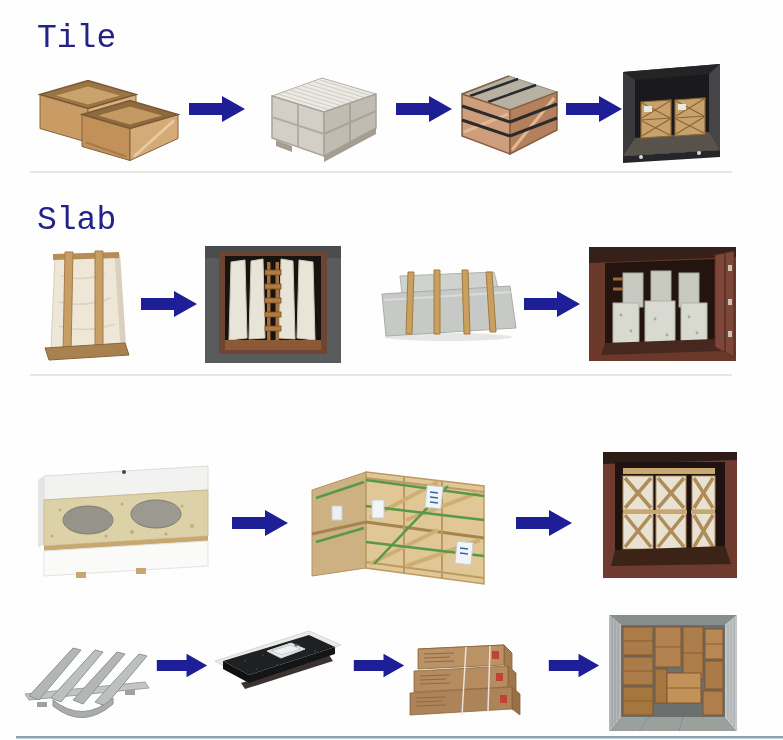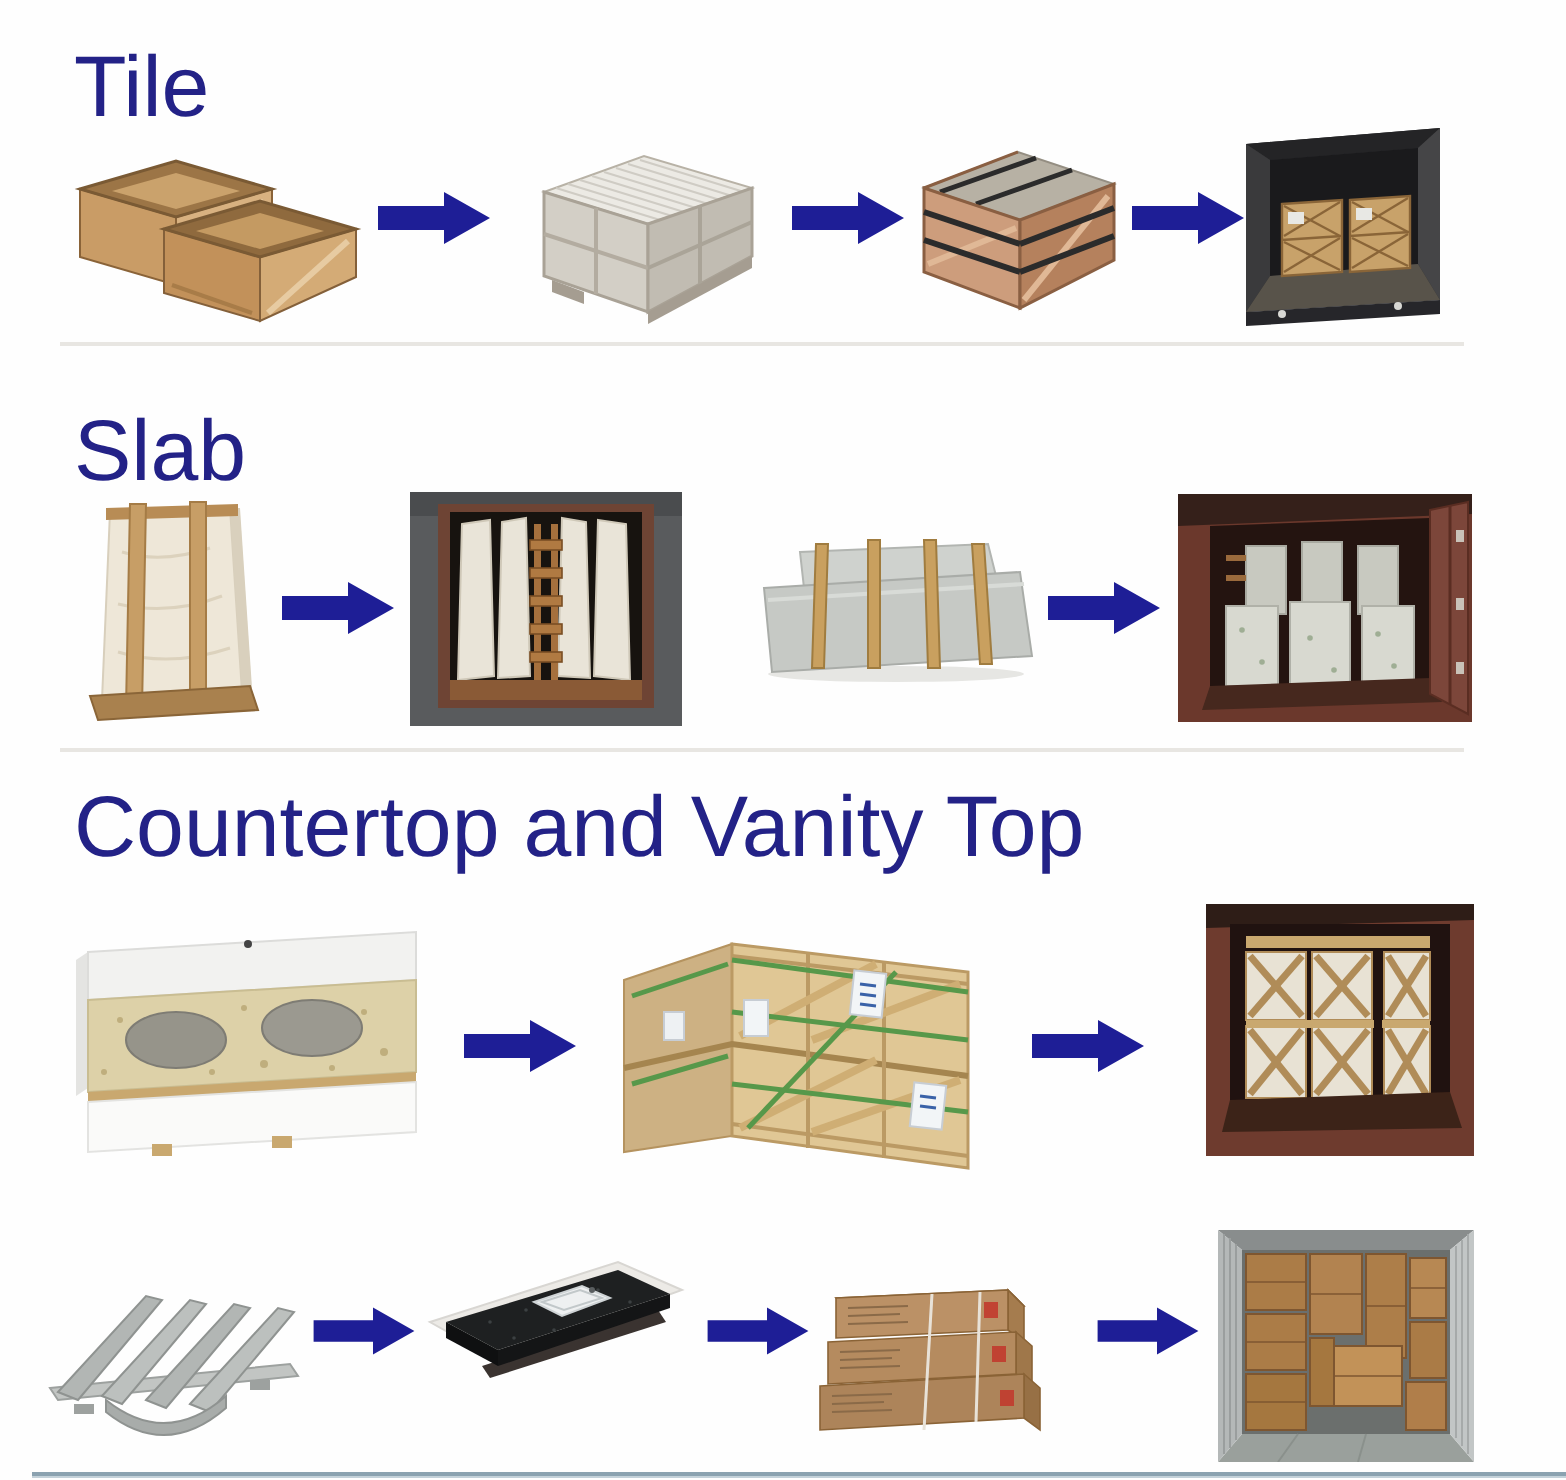--- a/index.html
+++ b/index.html
@@ -1,18 +1,18 @@
 <!DOCTYPE html>
 <html><head>
 <meta charset="utf-8">
 <style>
   html,body{margin:0;padding:0;}
   body{background:#ffffff;font-family:"Liberation Sans", sans-serif;}
   .canvas{position:relative;width:783px;height:740px;background:#fefefe;overflow:hidden;}
-  .heading{position:absolute;color:#232287;font-size:43px;line-height:1.05;font-weight:400;white-space:nowrap;}
+  .heading{position:absolute;color:#232287;font-size:33px;line-height:1.05;font-weight:400;white-space:nowrap;font-family:Liberation Mono, monospace;}
   #h-tile{left:37px;top:22px;}
   #h-slab{left:37px;top:204px;}
   #h-counter{left:37px;top:392px;}
   .divider{position:absolute;left:30px;width:702px;height:2px;background:#e8e6e2;}
   #div1{top:171px;}
   #div2{top:374px;}
   .photo{position:absolute;}
   .photo svg{display:block;width:100%;height:100%;}
   .arrow{position:absolute;}
   .arrow svg{display:block;width:100%;height:100%;}
@@ -268,21 +268,20 @@
       <g fill="#c9c2b8">
         <rect x="139" y="20" width="4" height="6"></rect>
           <rect x="139" y="54" width="4" height="6"></rect>
           <rect x="139" y="86" width="4" height="6"></rect>
       </g>
     </svg>
   </div>
 
   <div class="divider" id="div2"></div>
 
-  <div class="heading" id="h-counter">Countertop and Vanity Top</div>
 
   <div class="photo" id="p31">
     <svg viewBox="0 0 181 136">
       <polygon points="2,32 8,28 8,96 2,100" fill="#e4e4e2"></polygon>
       <polygon points="8,28 172,18 172,42 8,52" fill="#f2f2f0" stroke="#dcdcda" stroke-width="1"></polygon>
       <circle cx="88" cy="24" r="2" fill="#444"></circle>
       <polygon points="8,52 172,42 172,88 8,98" fill="#ddd1a8" stroke="#c9bd92" stroke-width="1"></polygon>
       <g fill="#bfae7d">
         <circle cx="24" cy="62" r="1.5"></circle>
           <circle cx="40" cy="82" r="2"></circle>

